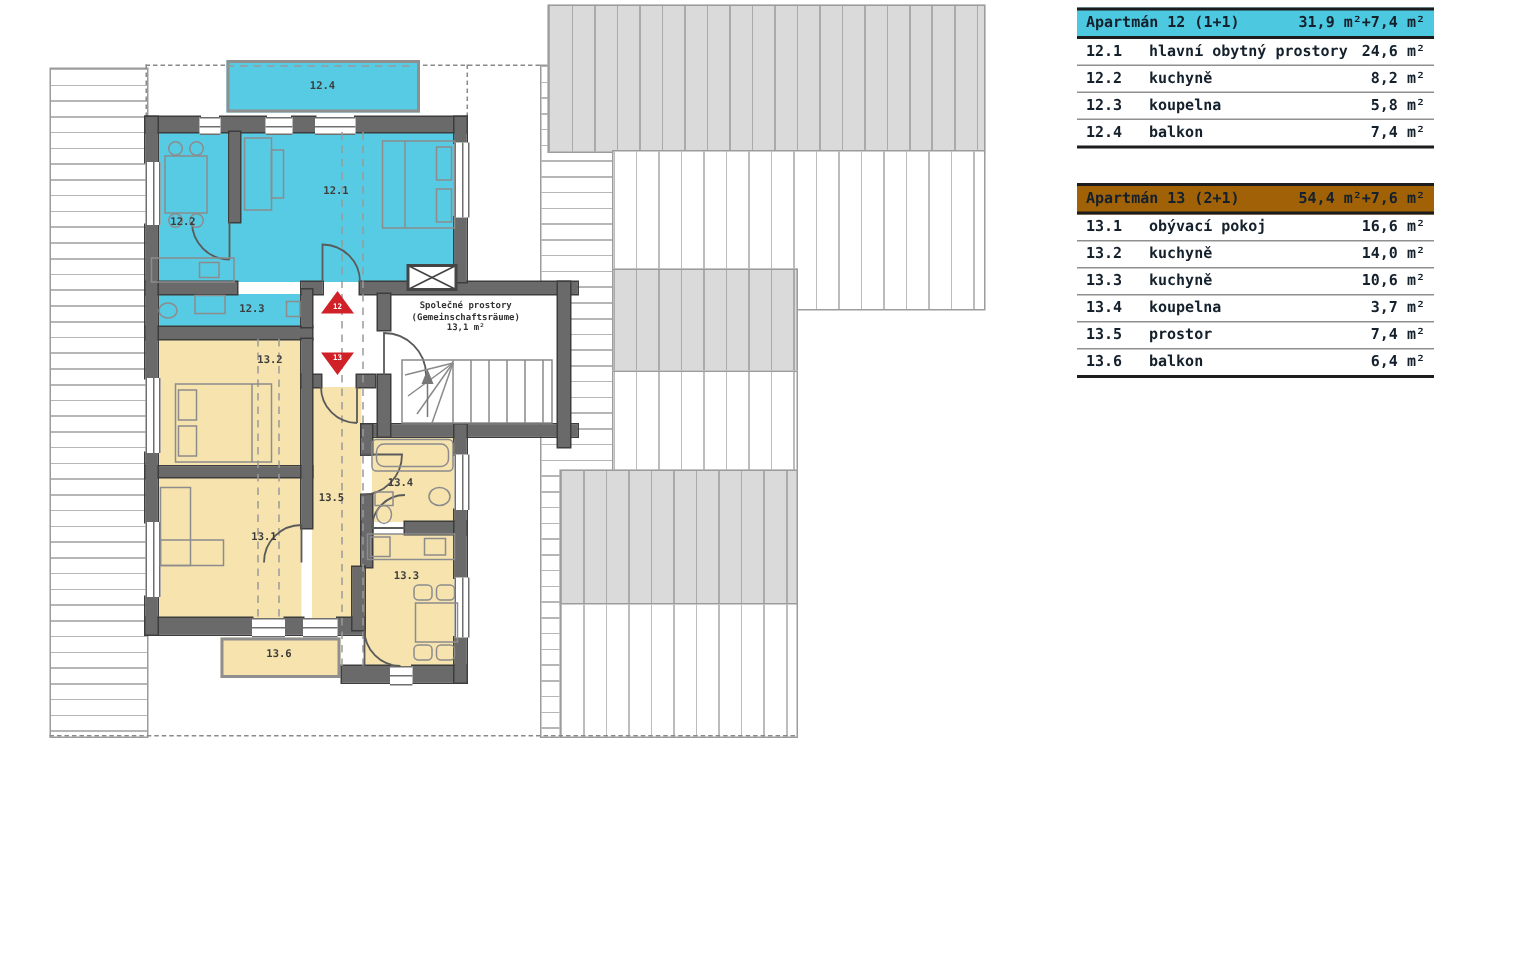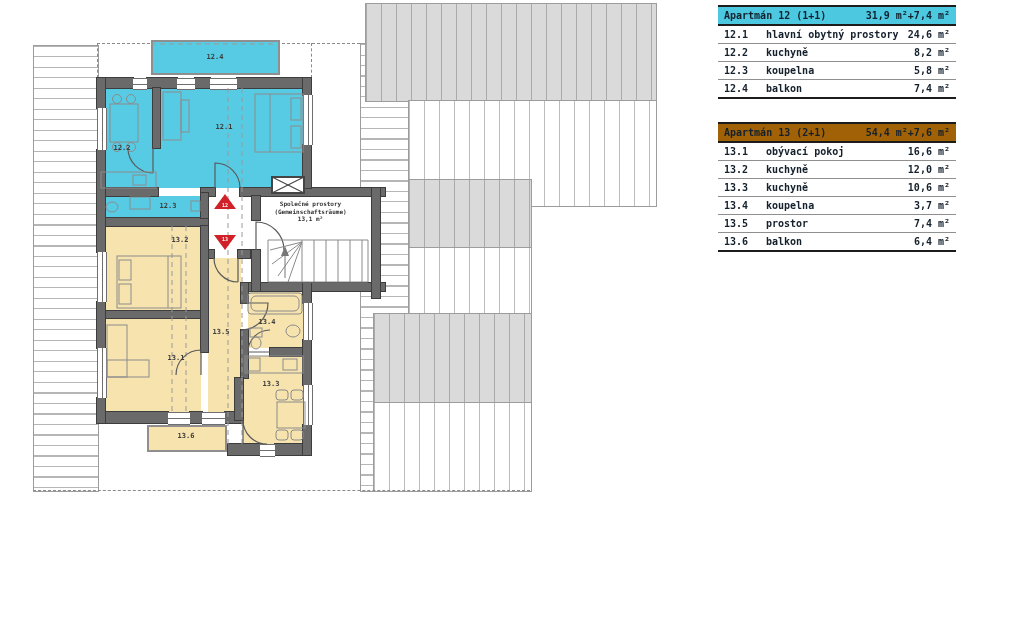--- a/index.html
+++ b/index.html
@@ -298,21 +298,21 @@
       <span>54,4 m²+7,6 m²</span>
     </div>
     <div class="row">
       <span class="num">13.1</span>
       <span class="nm">obývací pokoj</span>
       <span class="ar">16,6 m²</span>
     </div>
     <div class="row">
       <span class="num">13.2</span>
       <span class="nm">kuchyně</span>
-      <span class="ar">12,0 m²</span>
+      <span class="ar">14,0 m²</span>
     </div>
     <div class="row">
       <span class="num">13.3</span>
       <span class="nm">kuchyně</span>
       <span class="ar">10,6 m²</span>
     </div>
     <div class="row">
       <span class="num">13.4</span>
       <span class="nm">koupelna</span>
       <span class="ar">3,7 m²</span>

